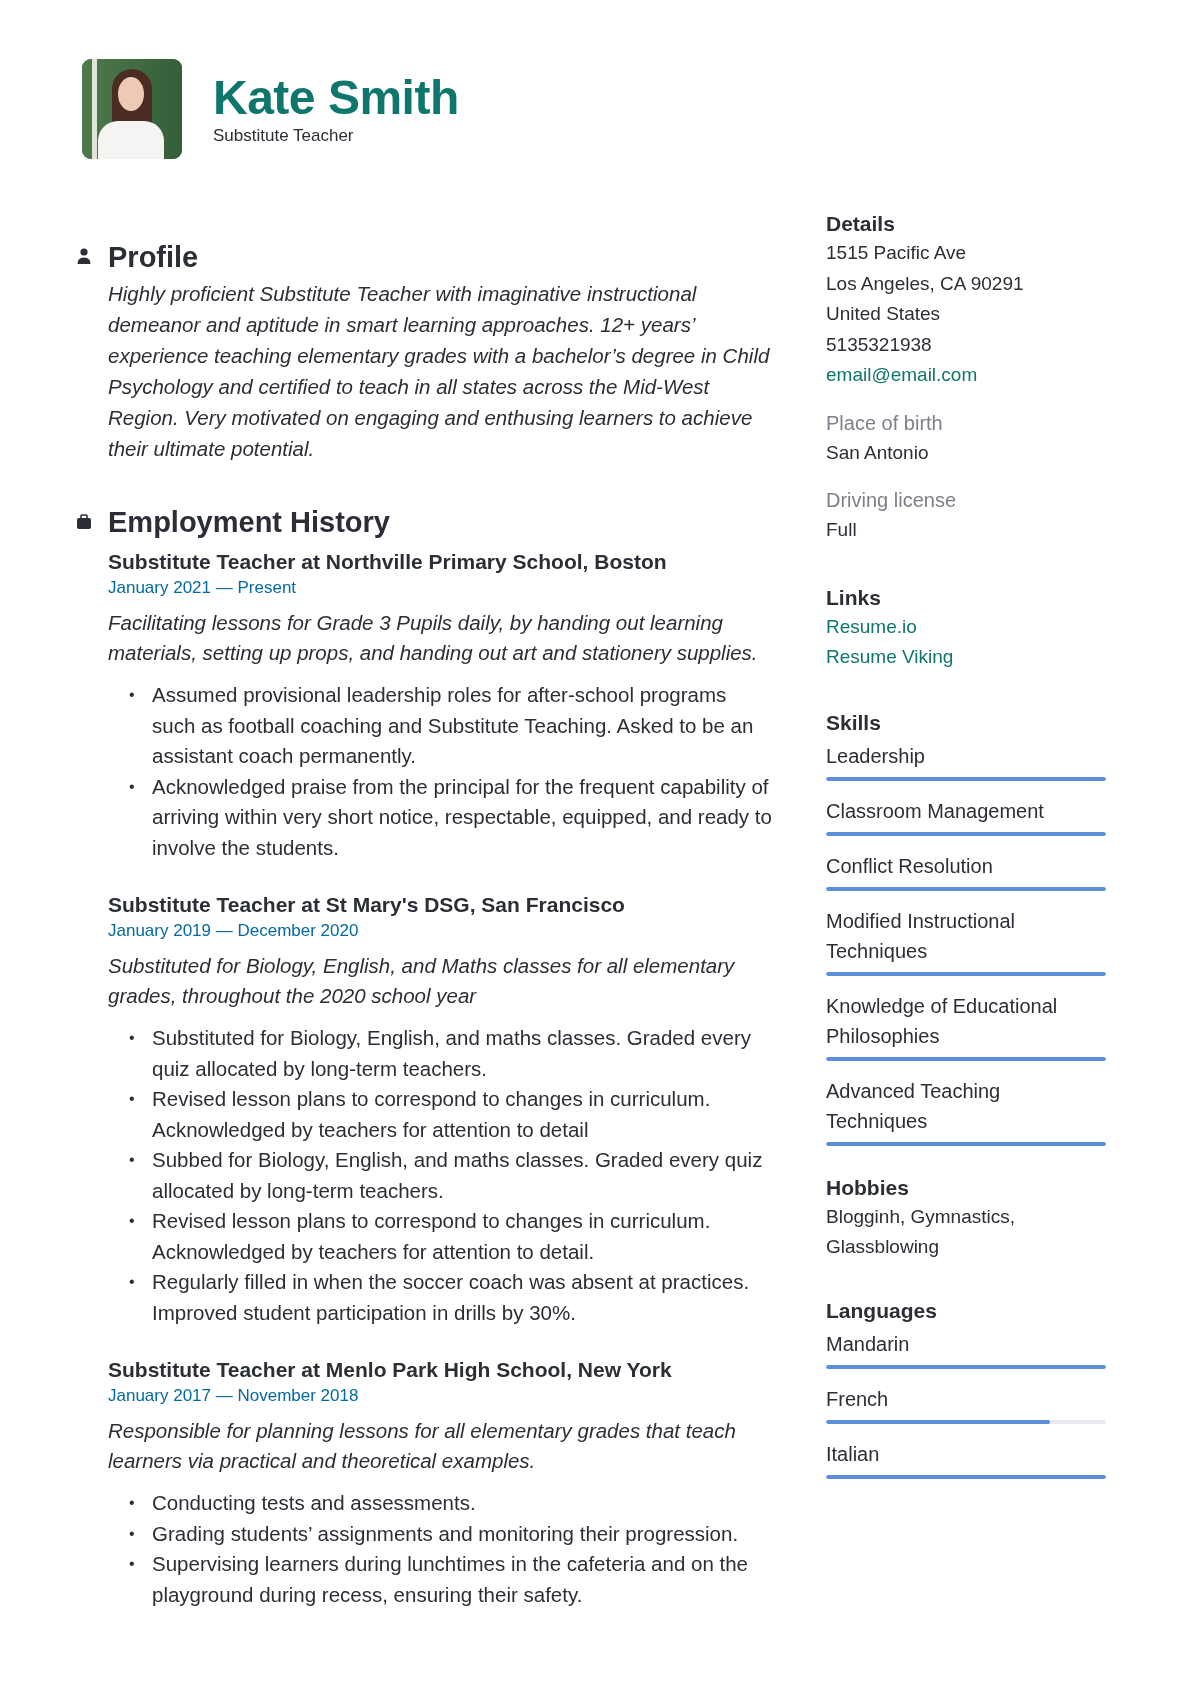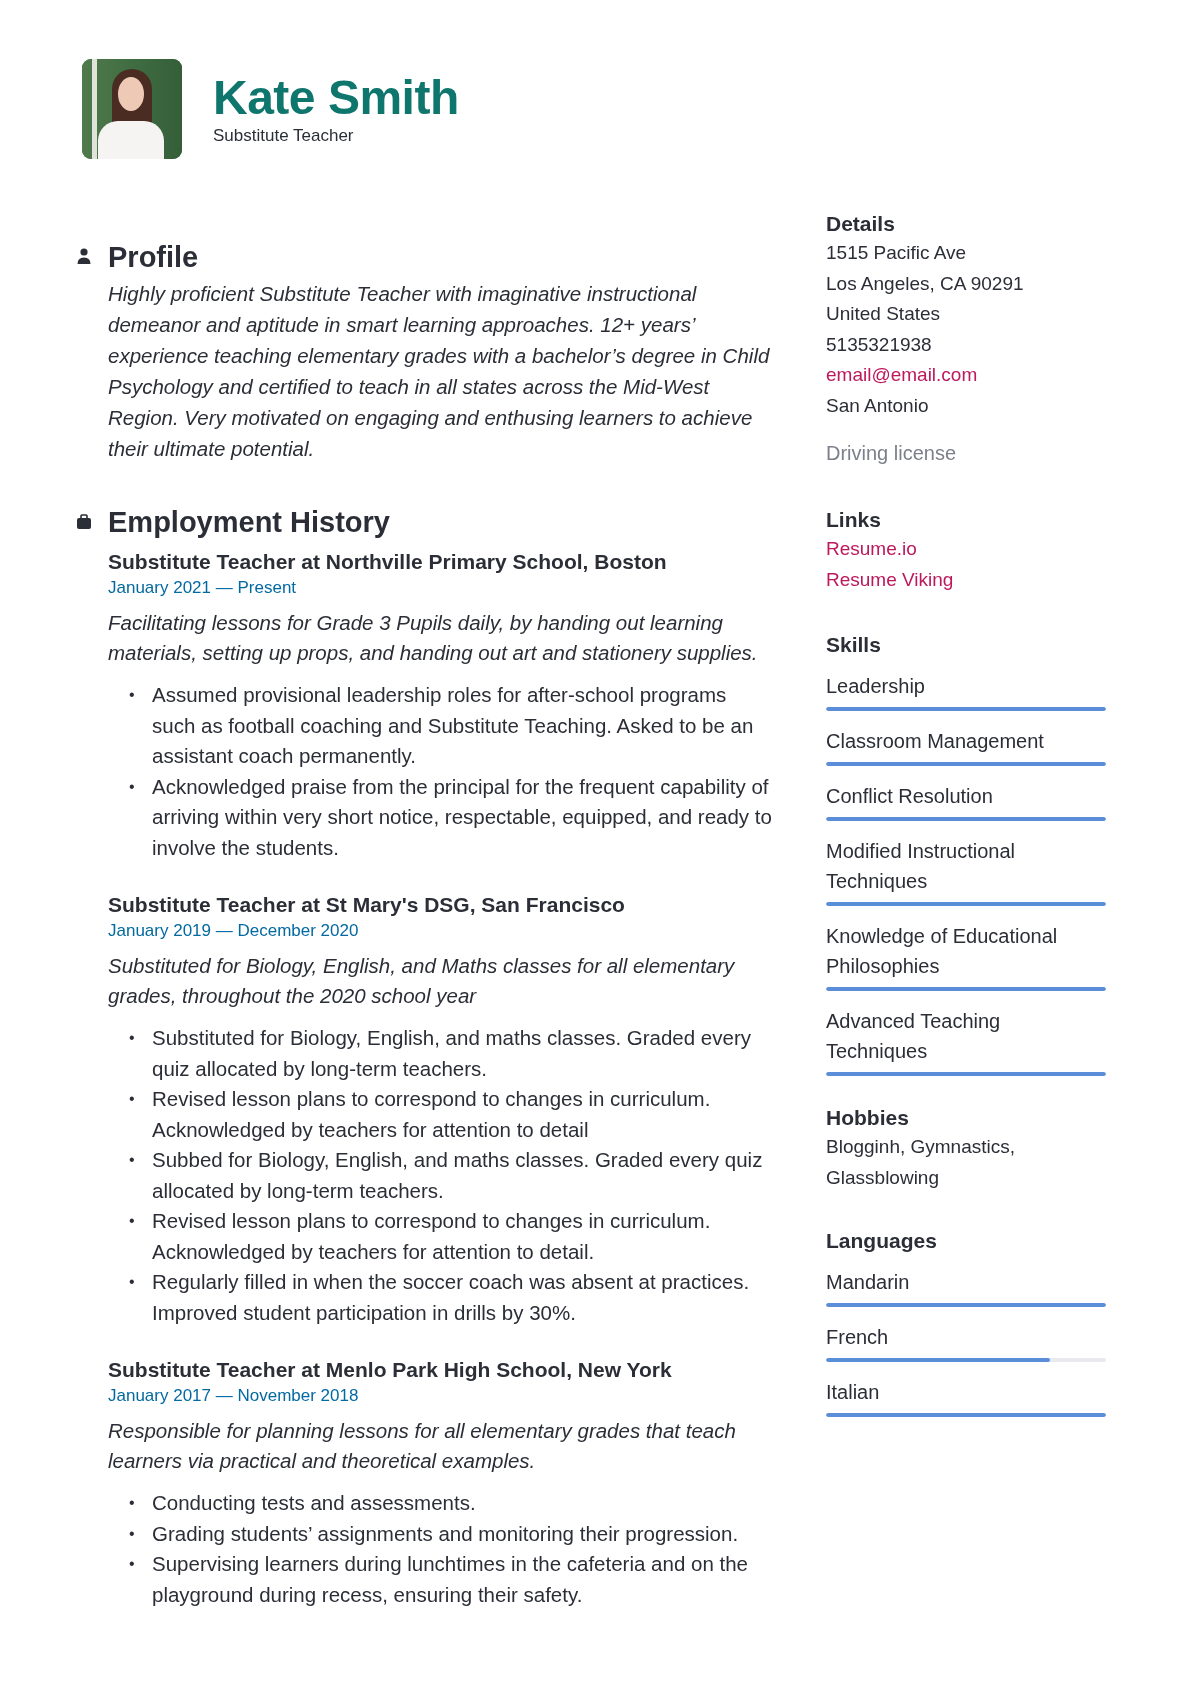--- a/index.html
+++ b/index.html
@@ -27,24 +27,24 @@
   .job-heading { font-size: 21px; font-weight: bold; line-height: 28px; color: #2b2e36; }
   .job-dates { font-size: 17px; color: #0369a1; line-height: 22px; margin-top: 1px; }
   .job-desc { font-style: italic; font-size: 20.5px; line-height: 30px; margin-top: 9px; }
   .bullets { list-style: none; margin-top: 12px; padding-left: 0; }
   .bullets li { position: relative; padding-left: 44px; font-size: 20.5px; line-height: 30.5px; }
   .bullets li::before { content: "•"; position: absolute; left: 21px; top: 0; font-size: 16px; }
 
   .side { position: absolute; left: 826px; top: 210px; width: 280px; }
   .side-head { font-size: 21px; font-weight: bold; color: #2b2e36; line-height: 28px; }
   .side-line { font-size: 19px; line-height: 30.5px; color: #2b2e36; }
-  .side-link { font-size: 19px; line-height: 30.5px; color: #be185d; text-decoration: none; display: block; }
+  .side-link { font-size: 19px; line-height: 30.5px; color: #0f766e; text-decoration: none; display: block; }
   .side-label { font-size: 20px; color: #7d808a; line-height: 30px; margin-top: 17px; }
   .side-block { margin-top: 38px; }
-  .skill { margin-top: 12px; }
+  .skill { margin-top: 4px; }
   .skill-name { font-size: 20px; line-height: 30px; color: #2b2e36; }
   .bar { height: 4px; background: #e8eaf0; border-radius: 2px; margin-top: 6px; margin-bottom: 15px; overflow: hidden; }
   .bar-fill { height: 100%; background: #5b8ed9; border-radius: 2px; }
 </style>
 </head>
 <body>
 
 <div class="header">
   <div class="photo">
     <div class="board"></div>
@@ -113,22 +113,24 @@
 </div>
 
 <div class="side">
   <div>
     <div class="side-head">Details</div>
     <div class="side-line">1515 Pacific Ave</div>
     <div class="side-line">Los Angeles, CA 90291</div>
     <div class="side-line">United States</div>
     <div class="side-line">5135321938</div>
     <a class="side-link">email@email.com</a>
+    <div class="side-label">Place of birth</div>
     <div class="side-line">San Antonio</div>
     <div class="side-label">Driving license</div>
+    <div class="side-line">Full</div>
   </div>
 
   <div class="side-block">
     <div class="side-head">Links</div>
     <a class="side-link">Resume.io</a>
     <a class="side-link">Resume Viking</a>
   </div>
 
   <div class="side-block" style="margin-top:36px;">
     <div class="side-head">Skills</div>

